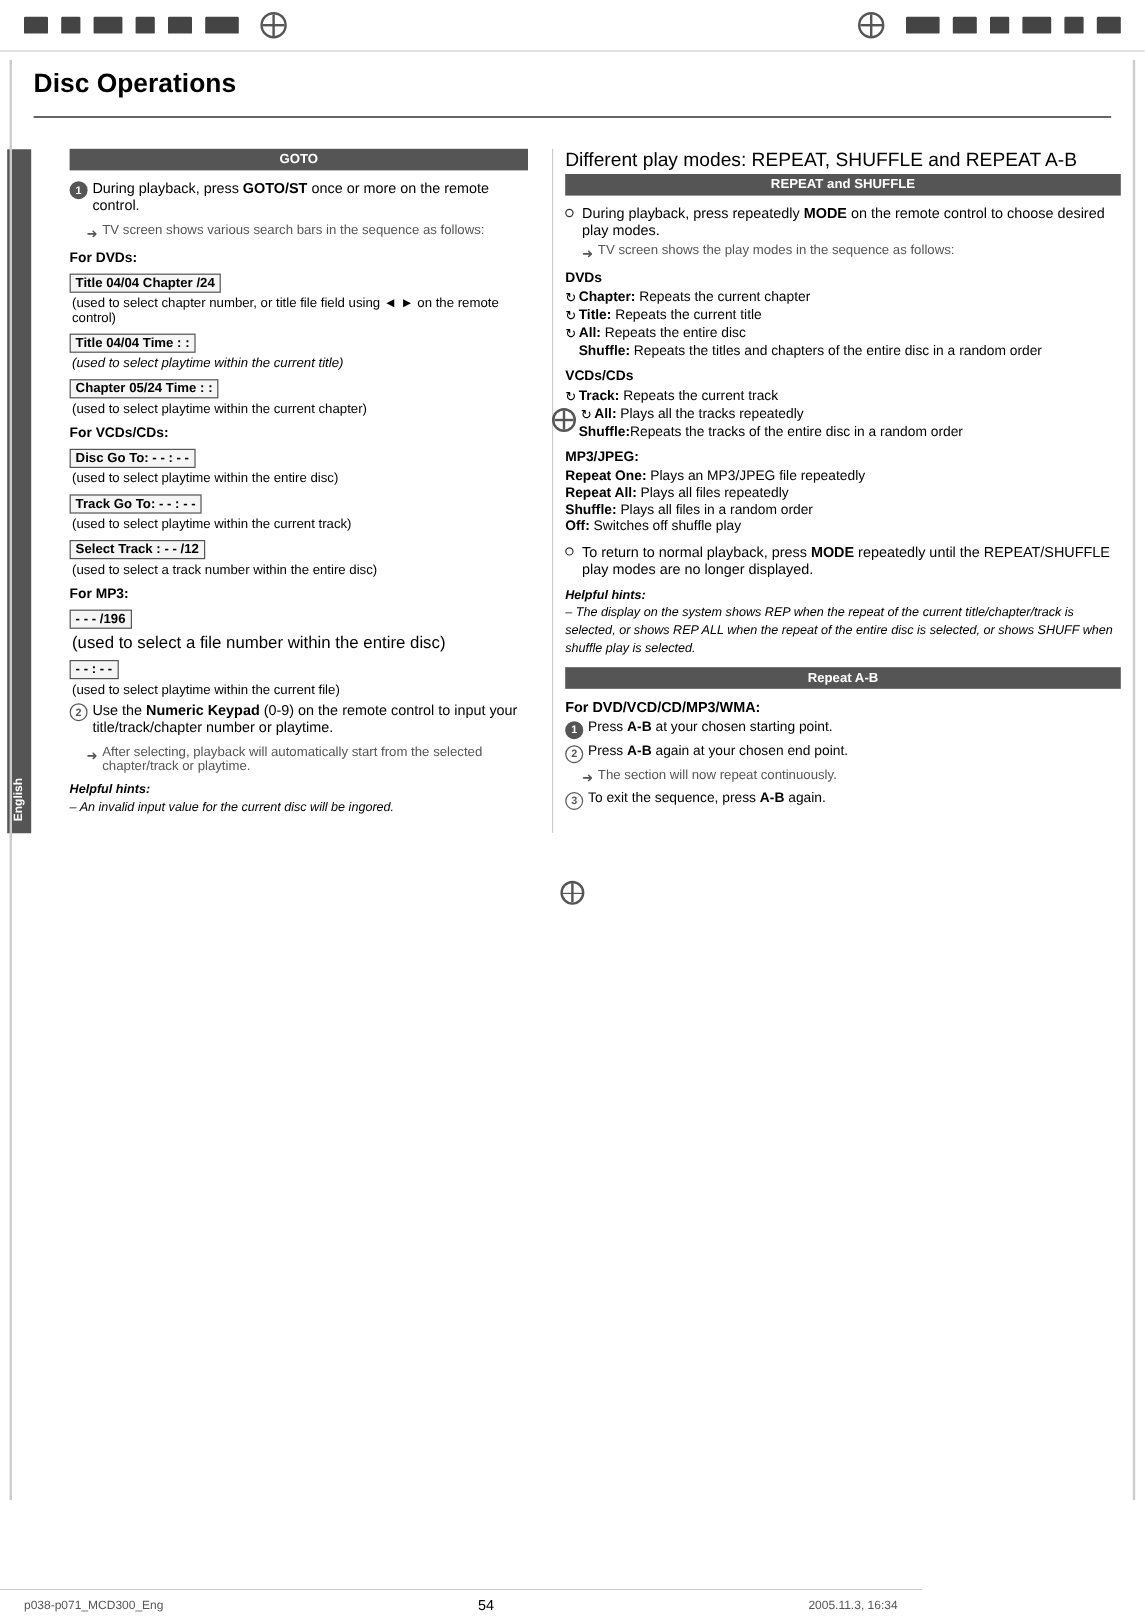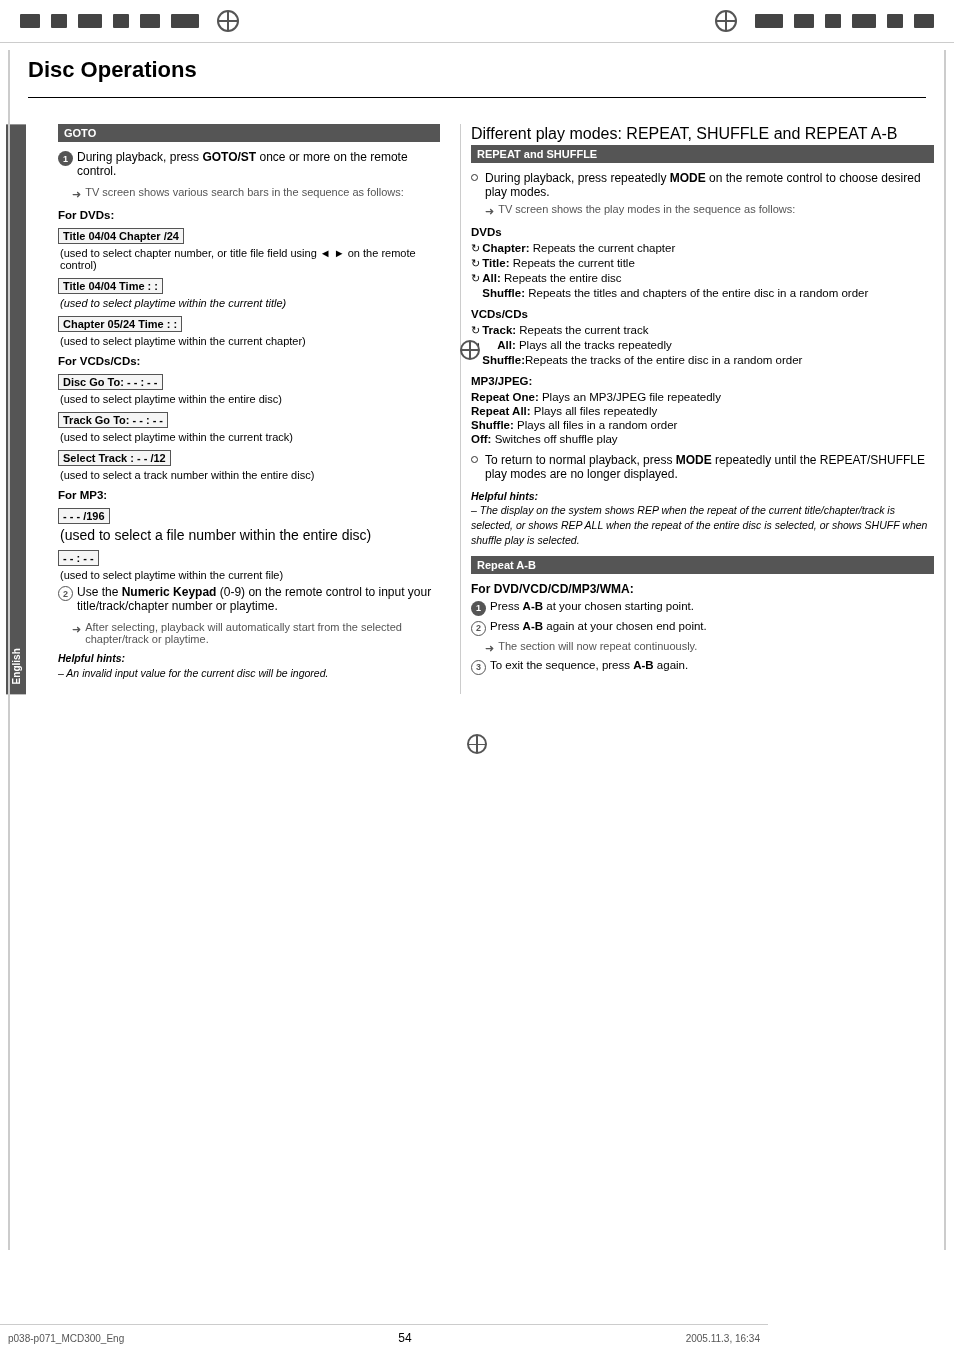--- a/index.html
+++ b/index.html
@@ -57,20 +57,21 @@
     
     .section-header {
       background: #555;
       color: #fff;
       font-size: 11px;
       font-weight: bold;
       padding: 3px 6px;
       margin-bottom: 8px;
       display: inline-block;
       width: 100%;
+      text-align: center;
     }
     .bullet-circle {
       width: 7px; height: 7px;
       border-radius: 50%;
       border: 1.5px solid #333;
     }
 
     .arrow {
       color: #555;
       font-size: 11px;
@@ -342,21 +343,21 @@
       </div>
     </div>
 
     
     <div class="mb8">
       <div class="sub-section-title no-underline">VCDs/CDs</div>
       <div style="display:flex; gap:2px; margin-bottom:2px; font-size:11.5px;">
         <span style="font-size:11px;">↻</span>
         <span><strong>Track:</strong> Repeats the current track</span>
       </div>
-      <div style="display:flex; gap:17px; margin-bottom:2px; font-size:11.5px;">
+      <div style="display:flex; gap:2px; margin-bottom:2px; font-size:11.5px;padding-left:13px;">
         <span style="font-size:11px;">↻</span>
         <span><strong>All:</strong> Plays all the tracks repeatedly</span>
       </div>
       <div style="display:flex; gap:2px; margin-bottom:2px; font-size:11.5px;">
         <span style="font-size:11px; visibility:hidden;">↻</span>
         <span><strong>Shuffle:</strong>Repeats the tracks of the entire disc in a random order</span>
       </div>
     </div>
 
     
@@ -422,20 +423,20 @@
   </div>
 </div>
 
 <div style="display:flex; justify-content:center; margin: 30px 0 10px 0;">
   <div style="width:20px; height:20px; border:2px solid #555; border-radius:50%; position:relative; display:flex; align-items:center; justify-content:center; background:#fff;">
     <div style="position:absolute; width:1.5px; height:100%; background:#555;"></div>
     <div style="position:absolute; width:100%; height:1.5px; background:#555;"></div>
   </div>
 </div>
 
-<div style="position: fixed; bottom: 0; width: 768px; border-top: 1px solid #ccc; padding: 6px 8px; display: flex; align-items: center; justify-content: space-between; font-size: 10px; color: #555; background: #fff;">
+<div style="position: fixed; bottom: 0; width: 768px; border-top: 1px solid #ccc; padding: 6px 20px; display: flex; align-items: center; justify-content: space-between; font-size: 10px; color: #555; background: #fff;">
   <span>p038-p071_MCD300_Eng</span>
   <span style="font-size:12px; font-weight:normal; color:#000;">54</span>
   <span>2005.11.3, 16:34</span>
 </div>
 
 <div style="position:absolute; top:50px; left:8px; width:2px; height:1200px; background:#ccc; z-index:0;"></div>
 <div style="position:absolute; top:50px; right:8px; width:2px; height:1200px; background:#ccc; z-index:0;"></div>
 
 </body></html>

